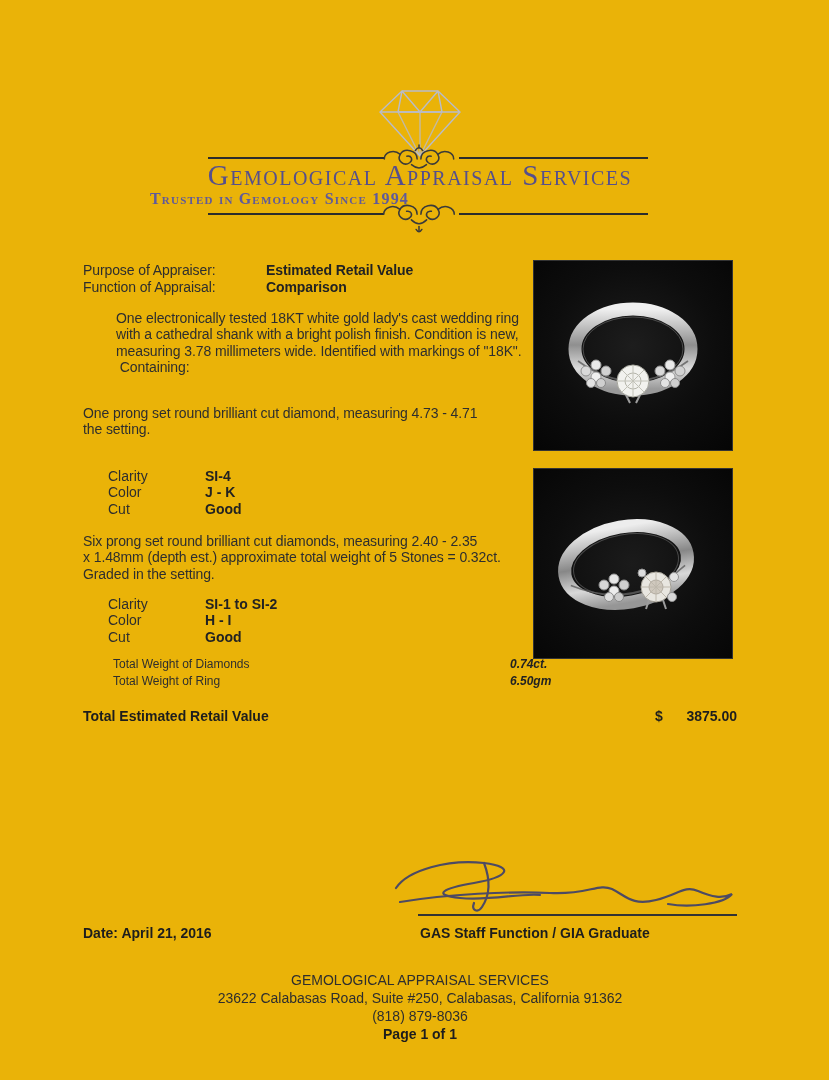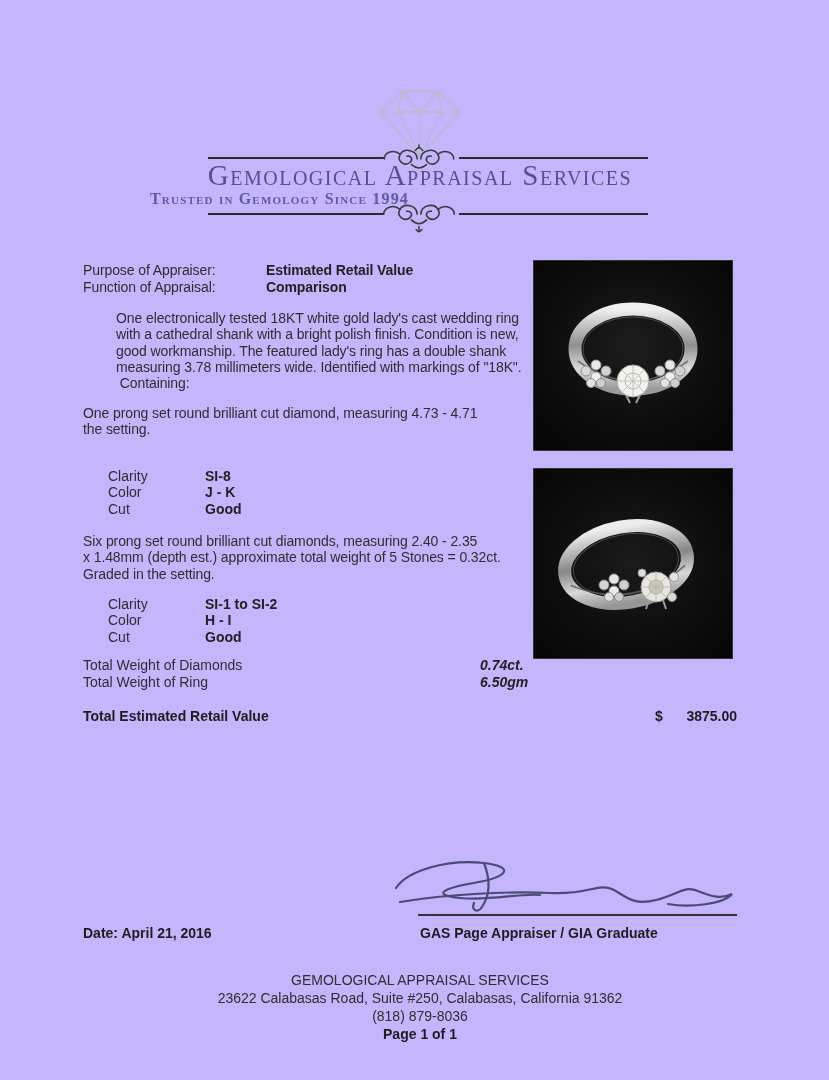--- a/index.html
+++ b/index.html
@@ -1,18 +1,18 @@
 <!DOCTYPE html>
 <html><head>
 <meta charset="utf-8">
 <style>
   * { margin:0; padding:0; box-sizing:border-box; }
   html,body { background:#ffffff; }
   .page {
-    position:relative; width:829px; height:1080px; background:#c4b5fd;
+    position:relative; width:829px; height:1080px; background:#eab308;
     font-family:"Liberation Sans", sans-serif; color:#2e2e2e; overflow:hidden;
   }
   
   .logo-diamond { position:absolute; left:372px; top:86px; }
   .rule { position:absolute; height:2px; background:#2c2c2c; }
   .rule-top-left  { left:208px; top:157px; width:176px; }
   .rule-top-right { left:459px; top:157px; width:189px; }
   .rule-bot-left  { left:208px; top:213px; width:176px; }
   .rule-bot-right { left:459px; top:213px; width:189px; }
   .flourish-top { position:absolute; left:379px; top:144px; }
@@ -39,21 +39,21 @@
   .para-desc  { top:310px;margin-left:33px; }
   .para-item1 { top:405px; }
   .para-item2 { top:533px; }
   .grades { position:absolute; left:108px; }
   .grades-1 { top:468px; }
   .grades-2 { top:596px; }
   .grade-row { height:16.3px; font-size:14px; }
   .grade-label { display:inline-block; width:97px; }
   .grade-value { font-weight:700; color:#222; }
   .totals { position:absolute; left:83px; top:657px; width:654px; }
-  .totals-row { position:relative; height:16.5px; font-size:14px; }
+  .totals-row { position:relative; height:16.5px; font-size:12px;margin-left:30px; }
   .totals-value { position:absolute; left:397px; top:0; font-weight:700; color:#222;font-style:italic; }
   .grand-total { position:absolute; left:83px; top:708px; width:654px; font-size:14px; }
   .grand-label { font-weight:700; color:#1d1d1d; }
   .grand-currency { position:absolute; left:572px; top:0; font-weight:700; color:#1d1d1d; }
   .grand-amount { position:absolute; right:0; top:0; width:60px; text-align:right; font-weight:700; color:#1d1d1d; }
   
   .photo { position:absolute; left:533px; width:200px; height:191px; background:#0a0a0a; border:1px solid #333; }
   .photo-1 { top:260px; }
   .photo-2 { top:468px; }
   .photo svg { display:block; }
@@ -119,33 +119,32 @@
       <span class="line meta-label">Purpose of Appraiser:</span><span class="line meta-value">Estimated Retail Value</span>
     </div>
     <div class="meta-row">
       <span class="line meta-label">Function of Appraisal:</span><span class="line meta-value">Comparison</span>
     </div>
   </div>
 
   <div class="para para-desc">
     <div class="line">One electronically tested 18KT white gold lady's cast wedding ring</div>
     <div class="line">with a cathedral shank with a bright polish finish. Condition is new,</div>
-    <div class="line">good workmanship. The featured lady's ring has a double shank</div>
     <div class="line">measuring 3.78 millimeters wide. Identified with markings of "18K".</div>
     <div class="line"> Containing:</div>
   </div>
 
   <div class="para para-item1">
     <div class="line">One prong set round brilliant cut diamond, measuring 4.73 - 4.71</div>
     <div class="line">the setting.</div>
   </div>
 
   <div class="grades grades-1">
     <div class="grade-row">
-      <span class="grade-label">Clarity</span><span class="grade-value">SI-8</span>
+      <span class="grade-label">Clarity</span><span class="grade-value">SI-4</span>
     </div>
     <div class="grade-row">
       <span class="grade-label">Color</span><span class="grade-value">J - K</span>
     </div>
     <div class="grade-row">
       <span class="grade-label">Cut</span><span class="grade-value">Good</span>
     </div>
   </div>
 
   <div class="para para-item2">
@@ -270,21 +269,21 @@
 
   <svg class="signature-svg" width="352" height="62" viewBox="0 0 352 62">
     <g fill="none" stroke="#40426b" stroke-width="2.2" stroke-linecap="round" opacity="0.92">
       <path d="M8 34 C20 16 60 5 96 9 C128 13 120 23 86 29 C56 34 42 41 72 44 C102 47 132 39 152 41"></path>
       <path d="M96 9 C101 22 104 38 94 53 C90 59 83 57 86 49"></path>
       <path d="M12 48 C60 40 122 37 162 39 C200 41 210 29 224 35 C238 42 244 52 268 46 C290 41 296 31 310 37 C324 43 334 45 344 40 C336 50 302 54 280 50"></path>
     </g>
   </svg>
   <div class="signature-line"></div>
   <div class="date-label">Date: April 21, 2016</div>
-  <div class="signer-title">GAS Page Appraiser / GIA Graduate</div>
+  <div class="signer-title">GAS Staff Function / GIA Graduate</div>
 
   <div class="footer">
     <div class="footer-line">GEMOLOGICAL APPRAISAL SERVICES</div>
     <div class="footer-line">23622 Calabasas Road, Suite #250, Calabasas, California 91362</div>
     <div class="footer-line">(818) 879-8036</div>
     <div class="footer-line footer-page">Page 1 of 1</div>
   </div>
 
 </div>
 

